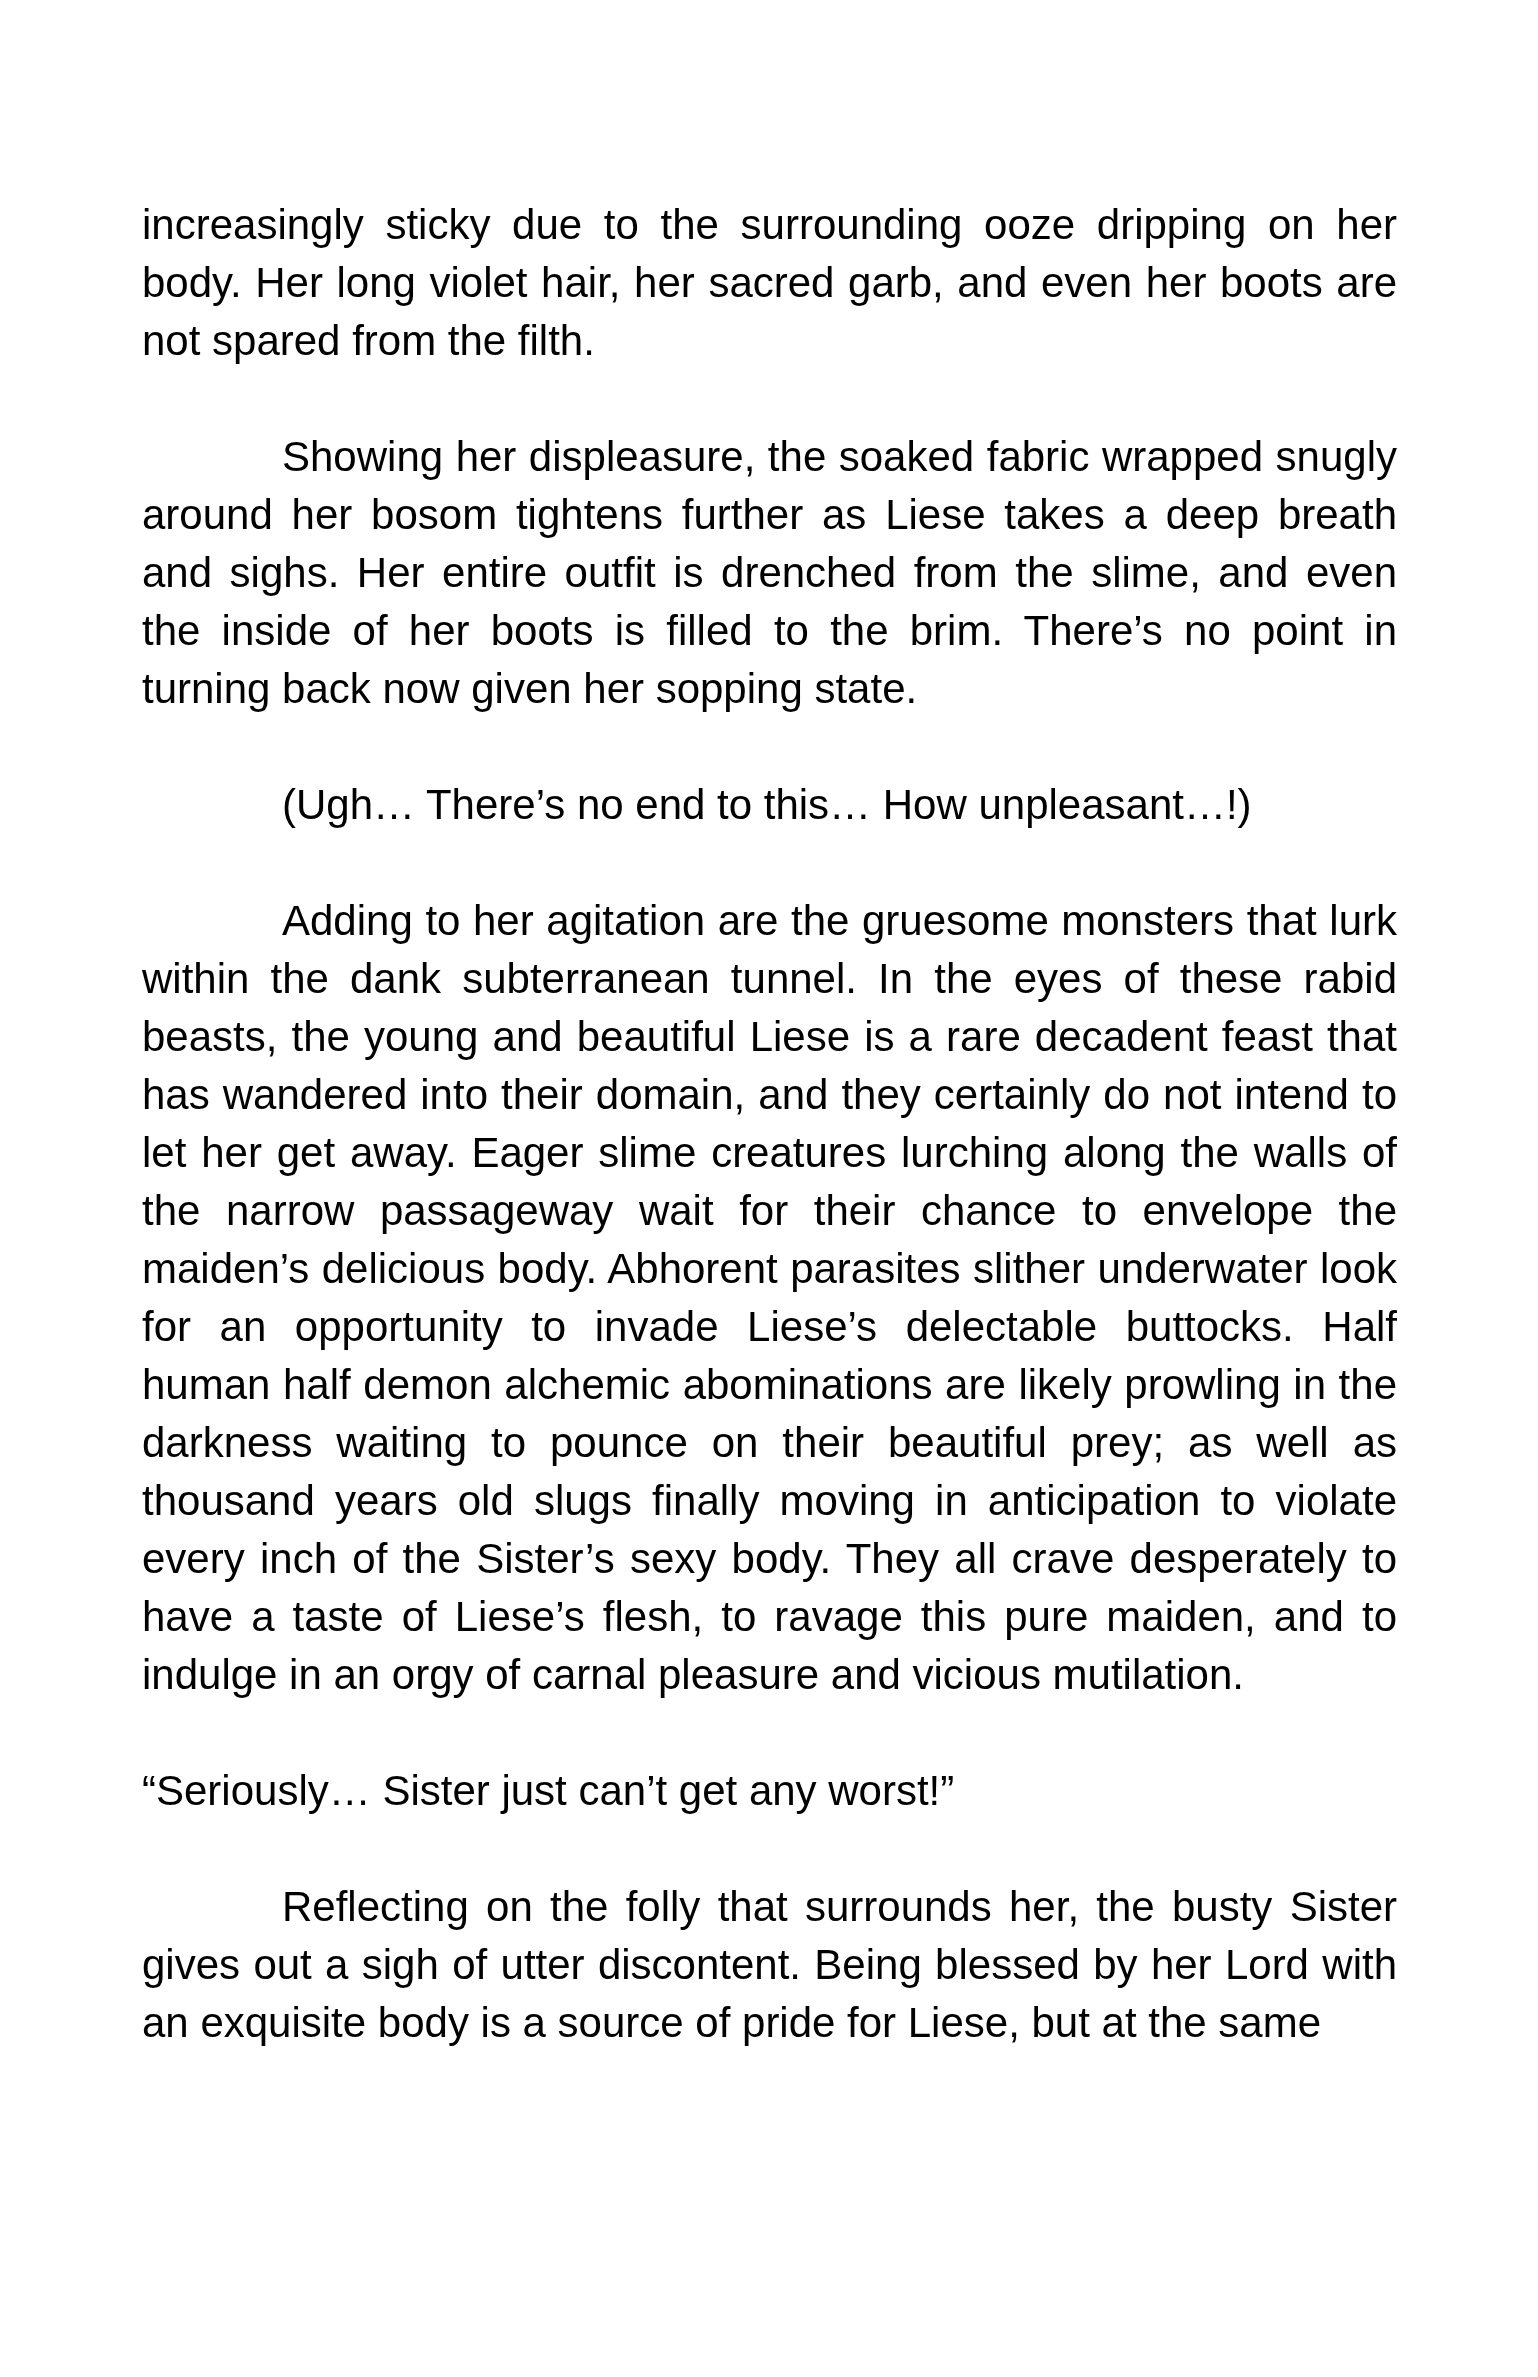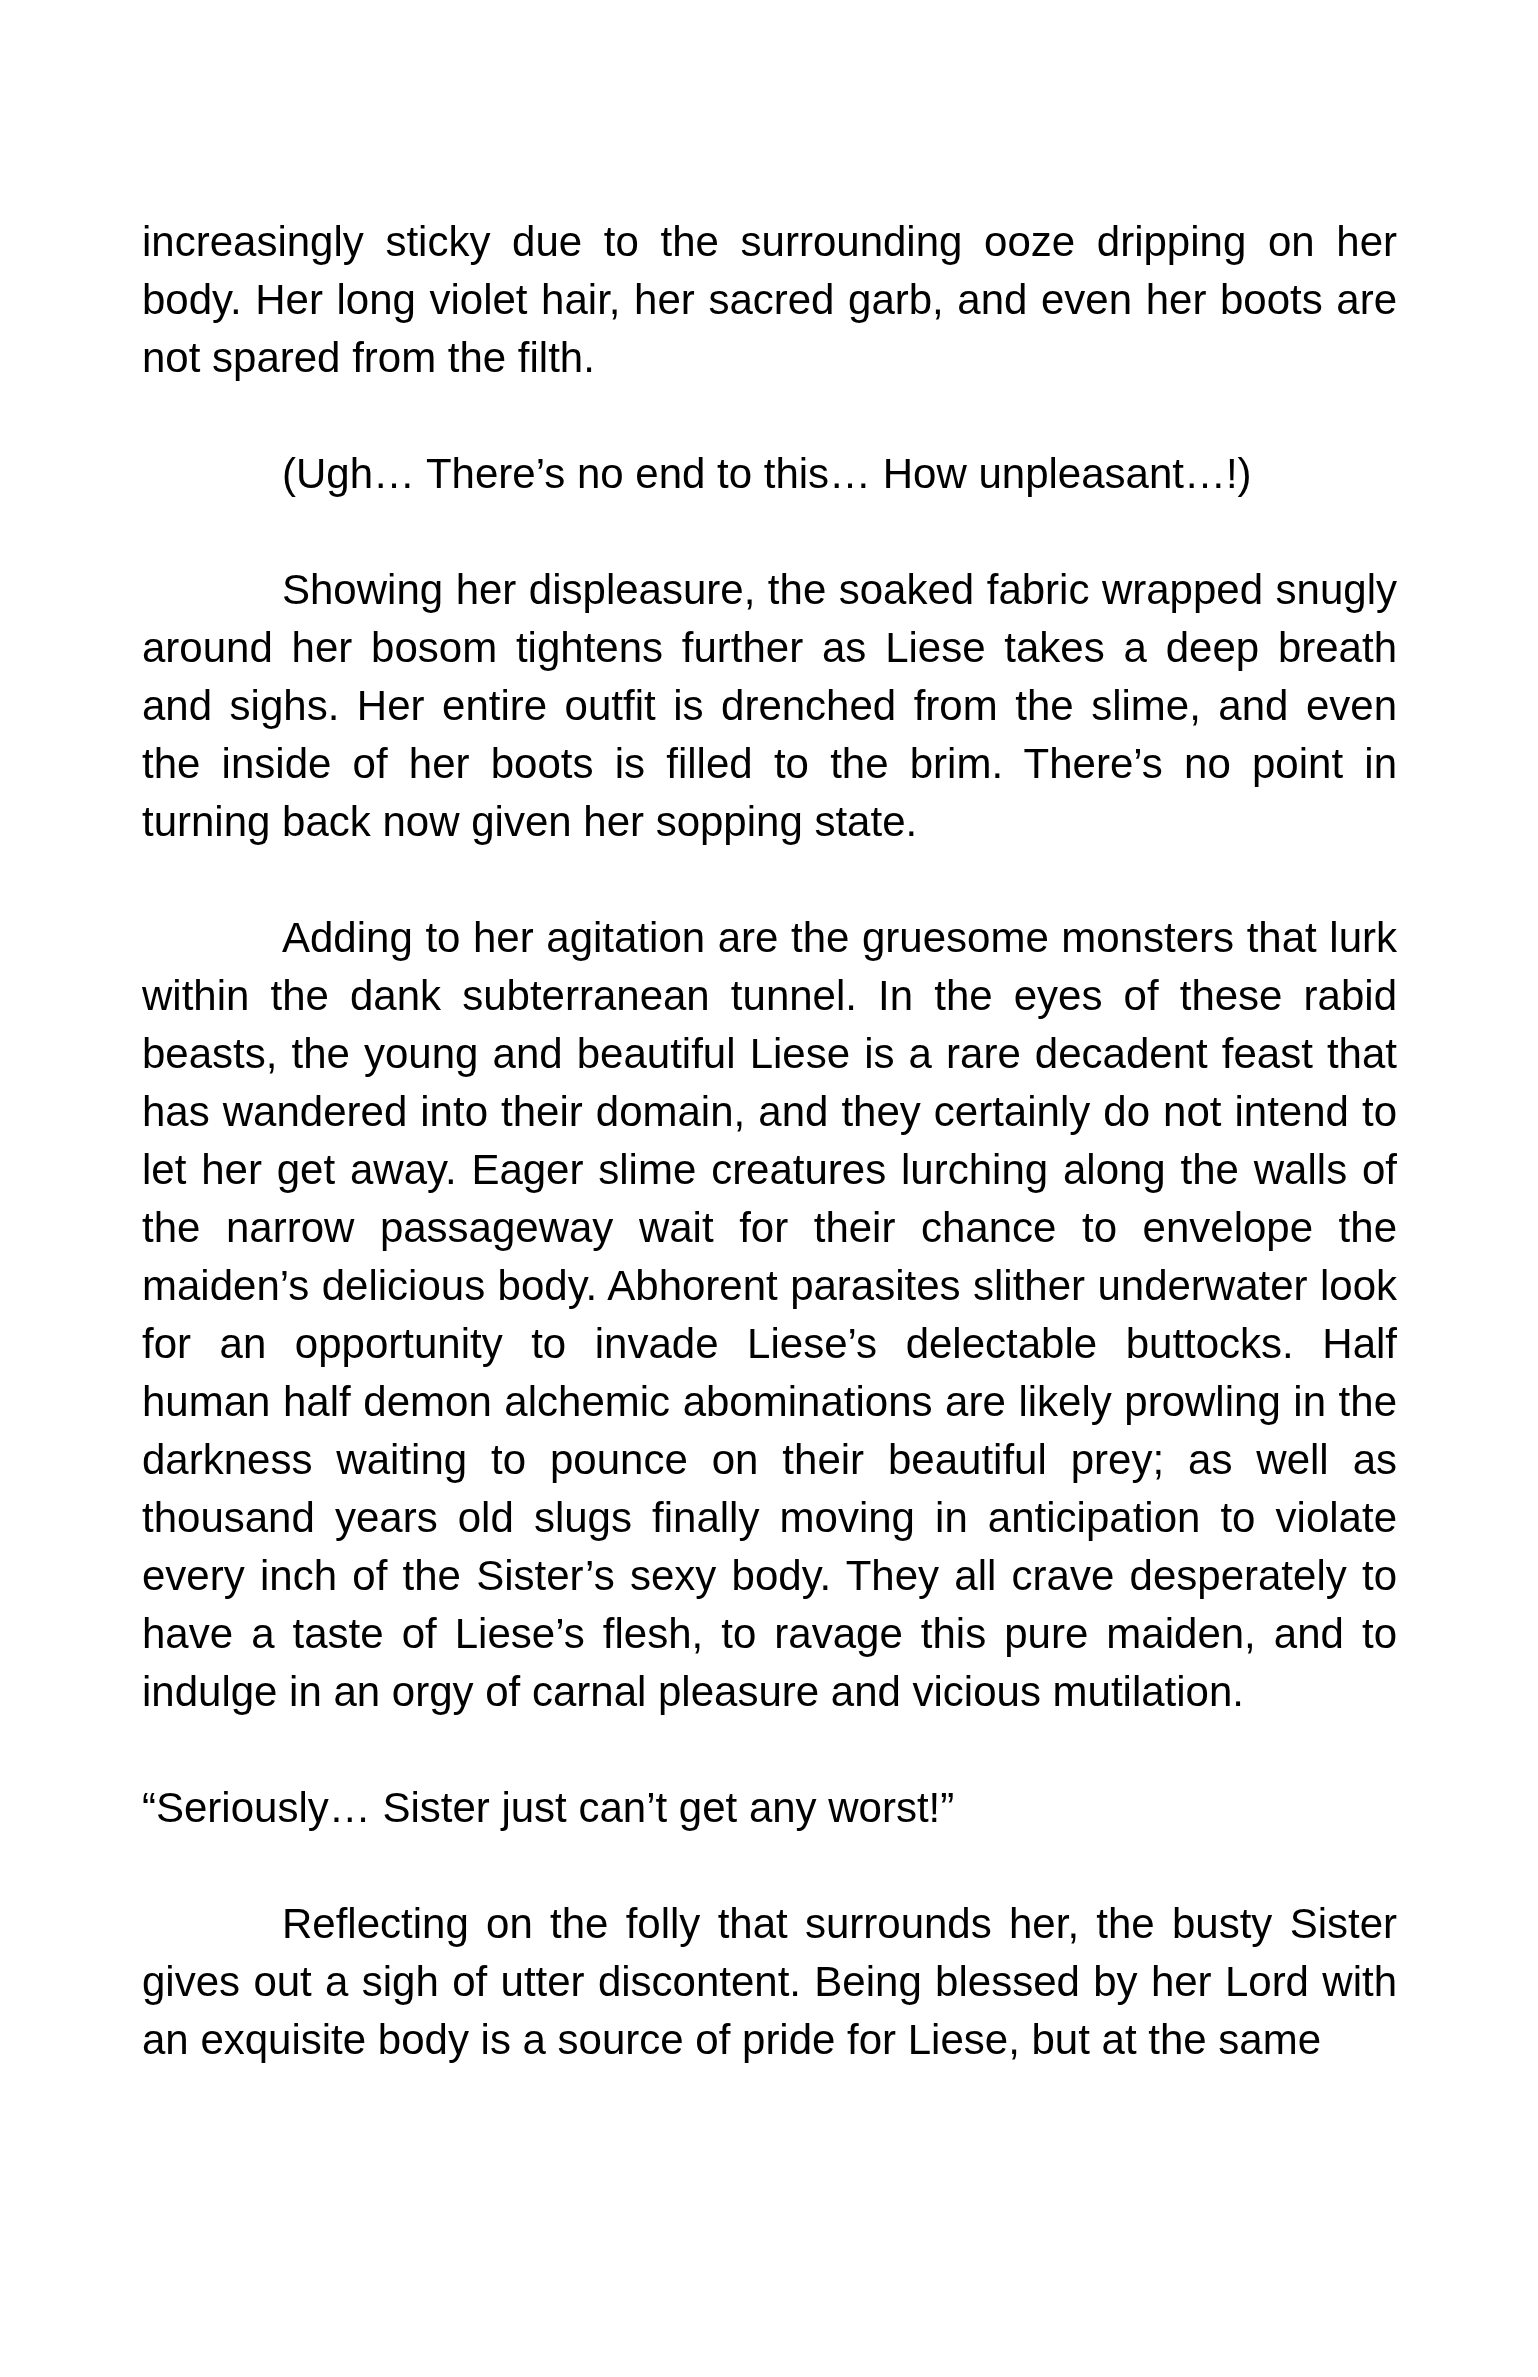--- a/index.html
+++ b/index.html
@@ -19,21 +19,21 @@
     position: absolute;
     left: 0;
     top: 0;
     width: 1538px;
     height: 2377px;
     background: #ffffff;
   }
   .text-column {
     position: absolute;
     left: 142px;
-    top: 213px;
+    top: 196px;
     width: 1255px;
   }
   .para {
     margin: 0 0 58px 0;
     font-size: 42px;
     line-height: 58px;
     text-align: justify;
     letter-spacing: 0;
     word-spacing: normal;
     hyphens: none;
@@ -45,20 +45,20 @@
   .para:last-child {
     margin-bottom: 14px;
   }
 </style>
 </head>
 <body>
 
 <div class="page">
   <div class="text-column">
     <p class="para">increasingly sticky due to the surrounding ooze dripping on her body. Her long violet hair, her sacred garb, and even her boots are not spared from the filth.</p>
+    <p class="para indent">Showing her displeasure, the soaked fabric wrapped snugly around her bosom tightens further as Liese takes a deep breath and sighs. Her entire outfit is drenched from the slime, and even the inside of her boots is filled to the brim. There’s no point in turning back now given her sopping state.</p>
     <p class="para indent">(Ugh… There’s no end to this… How unpleasant…!)</p>
-    <p class="para indent">Showing her displeasure, the soaked fabric wrapped snugly around her bosom tightens further as Liese takes a deep breath and sighs. Her entire outfit is drenched from the slime, and even the inside of her boots is filled to the brim. There’s no point in turning back now given her sopping state.</p>
     <p class="para indent">Adding to her agitation are the gruesome monsters that lurk within the dank subterranean tunnel. In the eyes of these rabid beasts, the young and beautiful Liese is a rare decadent feast that has wandered into their domain, and they certainly do not intend to let her get away. Eager slime creatures lurching along the walls of the narrow passageway wait for their chance to envelope the maiden’s delicious body. Abhorent parasites slither underwater look for an opportunity to invade Liese’s delectable buttocks. Half human half demon alchemic abominations are likely prowling in the darkness waiting to pounce on their beautiful prey; as well as thousand years old slugs finally moving in anticipation to violate every inch of the Sister’s sexy body. They all crave desperately to have a taste of Liese’s flesh, to ravage this pure maiden, and to indulge in an orgy of carnal pleasure and vicious mutilation.</p>
     <p class="para">“Seriously… Sister just can’t get any worst!”</p>
     <p class="para indent">Reflecting on the folly that surrounds her, the busty Sister gives out a sigh of utter discontent. Being blessed by her Lord with an exquisite body is a source of pride for Liese, but at the same</p>
   </div>
 </div>
 
 
 </body></html>

